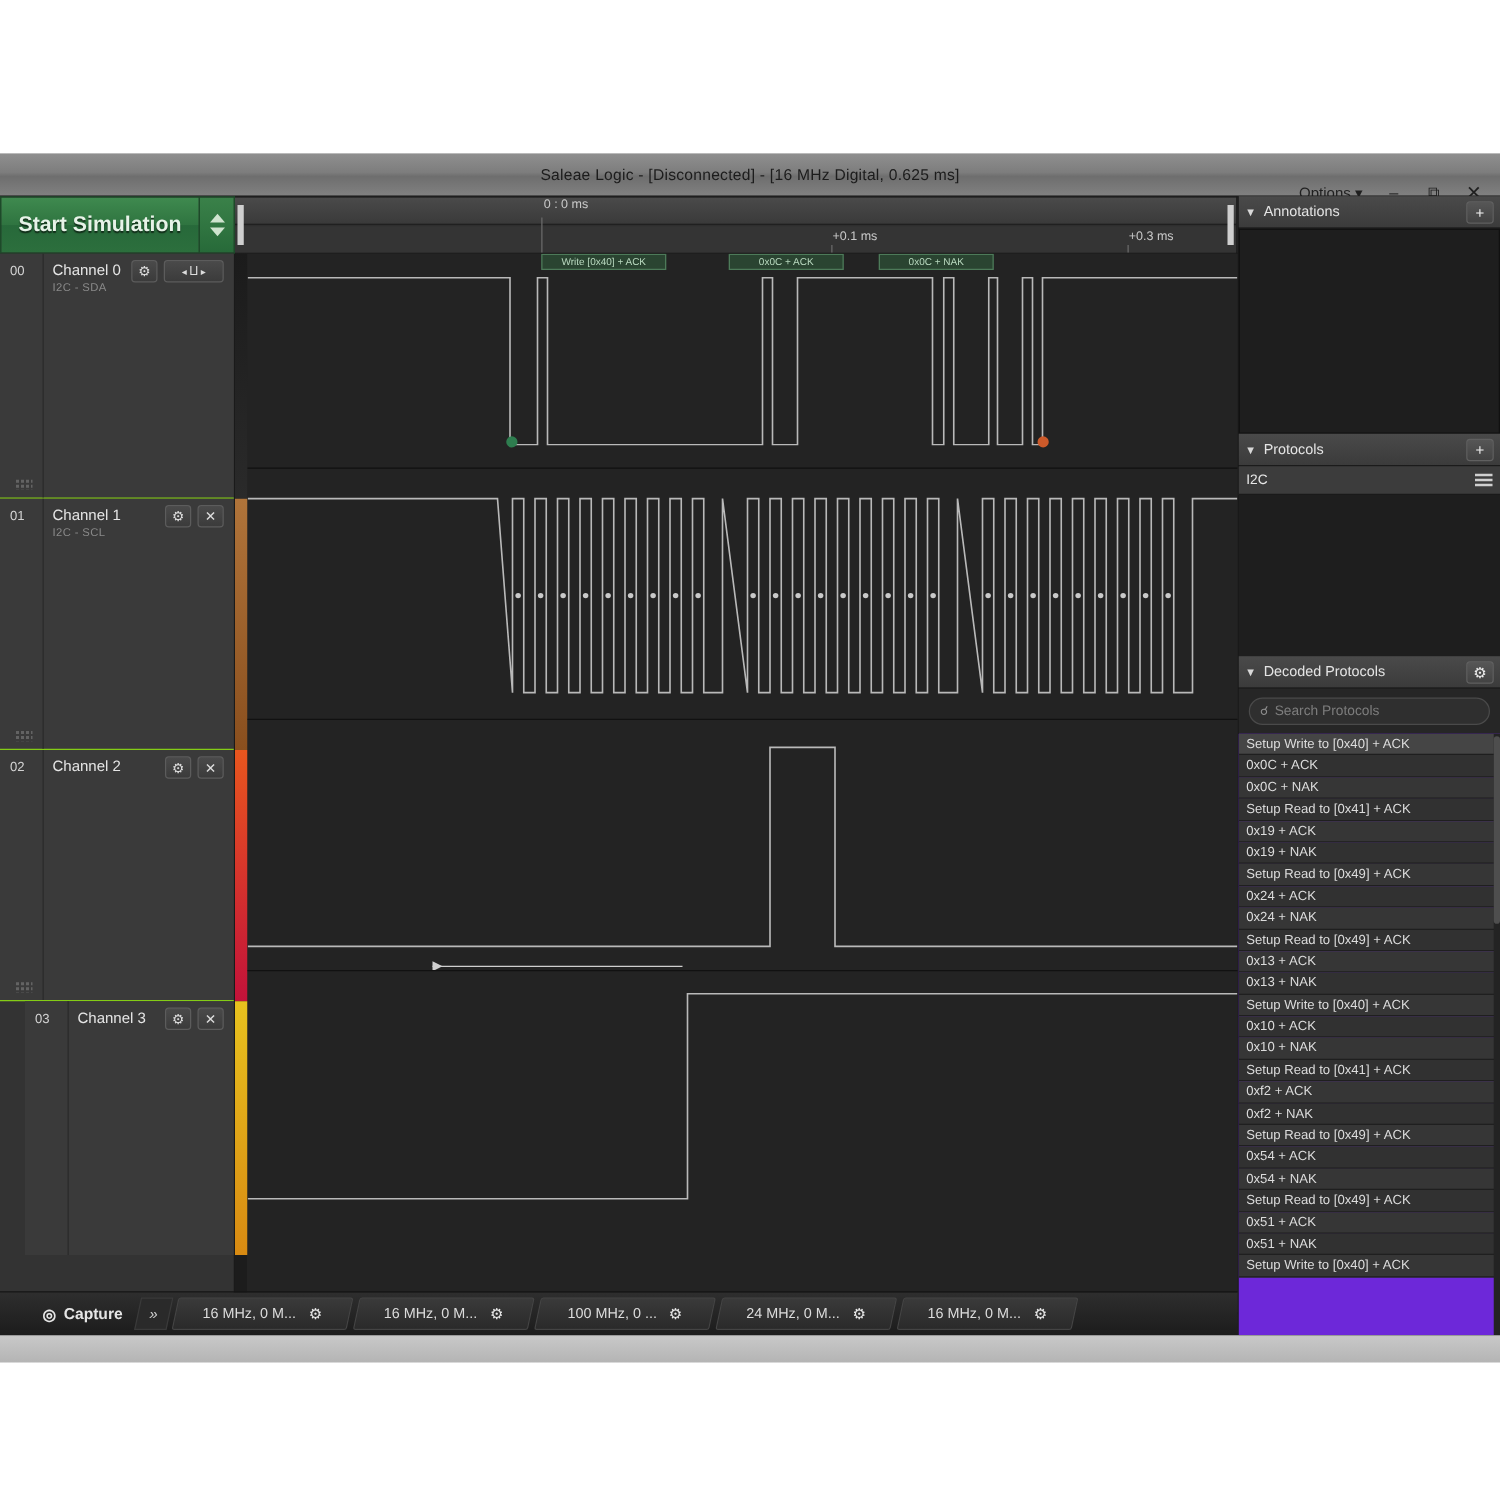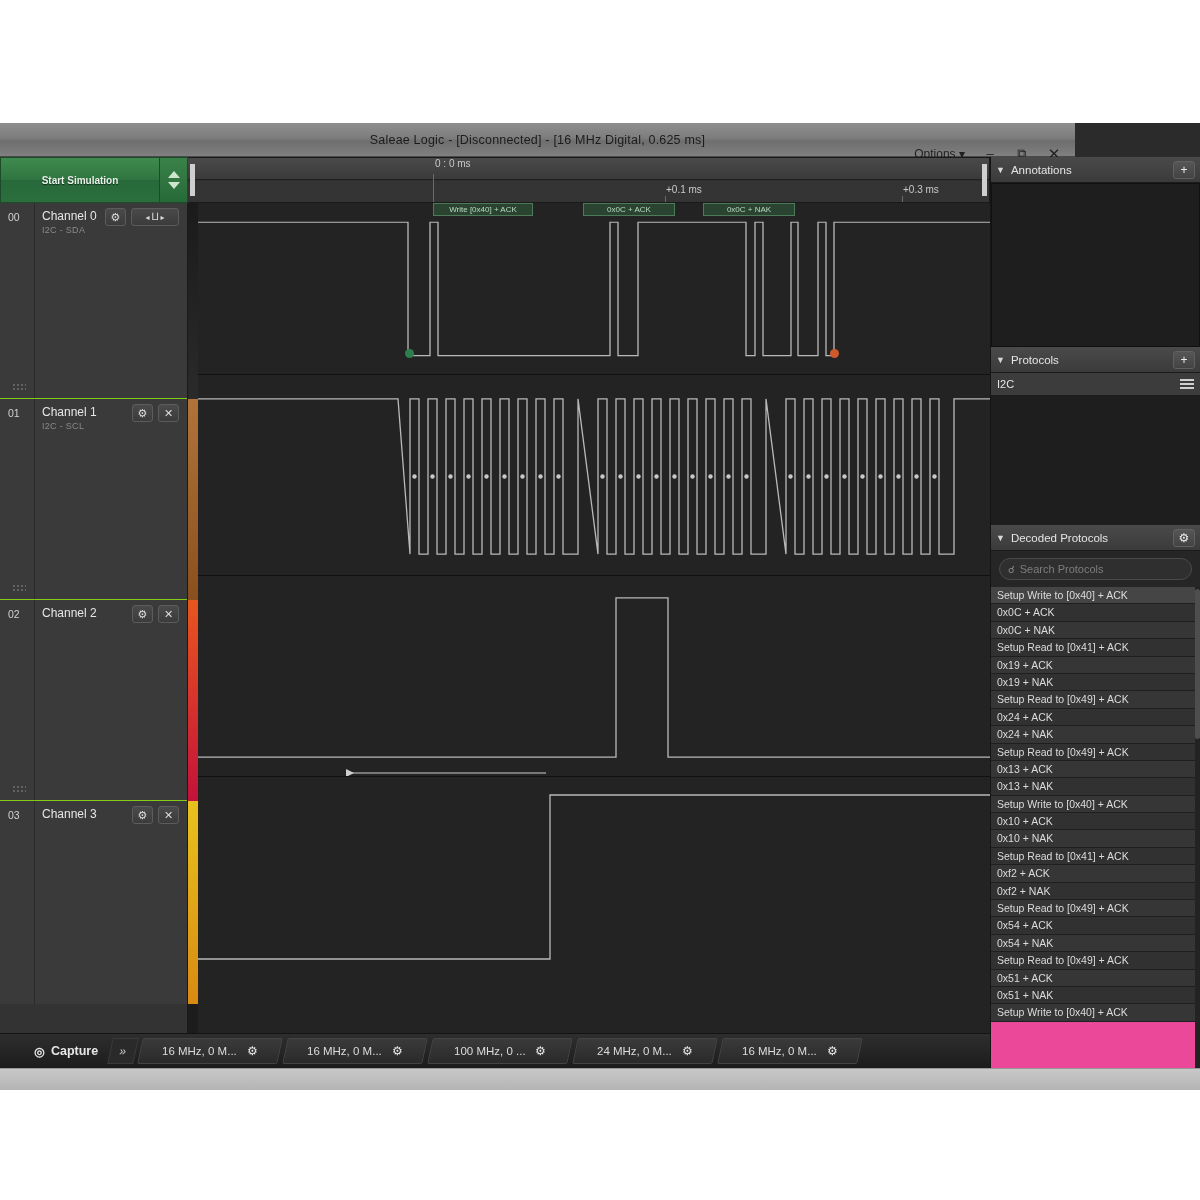--- a/index.html
+++ b/index.html
@@ -8,21 +8,21 @@
     background:#ffffff;
     font-family:"Liberation Sans", sans-serif;
   }
   #app{
     position:absolute; left:0; top:123px; width:1200px; height:945px;
     background:#2b2b2b;
   }
 
   
   .titlebar{
-    position:relative; height:34px; width:1075px;
+    position:relative; height:34px; width:1200px;
     background:linear-gradient(180deg,#8f8f8f 0%, #7d7d7d 45%, #6e6e6e 55%, #808080 100%);
     border-bottom:1px solid #4a4a4a;
     display:flex; align-items:center;
   }
   .title-text{
     position:absolute; left:0; right:0; text-align:center;
     font-size:12.5px; color:#1c1c1c; letter-spacing:.2px;
   }
   .tb-right{ position:absolute; right:6px; display:flex; align-items:center; gap:2px;margin-top:28px; }
   .options-btn{
@@ -43,21 +43,21 @@
   
   .leftwrap{ width:990px; height:911px; position:relative; display:flex; flex-direction:column; }
 
   .toprow{ display:flex; height:46px; }
 
   .sim-btn{
     width:160px; height:46px;
     background:linear-gradient(180deg,#3f8a4f 0%, #2f7440 50%, #27693a 51%, #2c6f3d 100%);
     border:1px solid #1d4a29;
     display:flex; align-items:center; justify-content:center;
-    color:#e7f3e8; font-size:10px; font-weight:bold;
+    color:#e7f3e8; font-size:17px; font-weight:bold;
     text-shadow:0 1px 1px rgba(0,0,0,.6);
   }
   .sim-spin{
     width:28px; height:46px;
     background:linear-gradient(180deg,#3a8149 0%, #276a39 100%);
     border:1px solid #1d4a29; border-left:none;
     display:flex; flex-direction:column; align-items:center; justify-content:center; gap:4px;
   }
   .sim-spin i{ display:block; width:0; height:0; border-left:6px solid transparent; border-right:6px solid transparent; }
   .sim-spin i.up{ border-bottom:7px solid #cfe4cf; }
@@ -168,21 +168,21 @@
     height:22px; border:1px solid #4a4a4a; border-radius:11px; background:#2f2f2f;
     display:flex; align-items:center; padding:0 8px; gap:5px;
   }
   .search .sicon{ color:#8e8e8e; font-size:10px; }
   .search input{
     flex:1; background:transparent; border:none; outline:none;
     color:#cfcfcf; font-size:11px; font-family:"Liberation Sans", sans-serif;
   }
   .search input::placeholder{ color:#7d7d7d; }
 
-  .plist{ flex:1; overflow:hidden; background:#ec4899; position:relative; }
+  .plist{ flex:1; overflow:hidden; background:#6d28d9; position:relative; }
   .pitem{
     height:17.4px; line-height:17.4px; padding-left:6px;
     font-size:10.5px; color:#dcdcdc;
     border-bottom:1px solid #1f1f1f; background:#363636;
     white-space:nowrap; overflow:hidden;
   }
   .pitem.alt{ background:#313131; }
   .pitem.first{ background:#454545; }
   .pscroll{ position:absolute; right:0; top:0; width:5px; height:100%; background:#232323;}
   .pscroll i{ position:absolute; top:2px; left:0; width:5px; height:150px; background:#4e4e4e; border-radius:3px;}
@@ -298,21 +298,21 @@
             <div class="idx">02</div>
             <div class="sep"></div>
             <div class="nm">Channel 2</div>
             <div class="btns">
               <div class="cbtn">⚙</div>
               <div class="cbtn">✕</div>
             </div>
             <div class="grip"></div>
           </div>
 
-          <div class="chan" style="height:203px; border-bottom:none;">
+          <div class="chan" style="height:203px; border-bottom:none;margin-left:20px;">
             <div class="idx">03</div>
             <div class="sep"></div>
             <div class="nm">Channel 3</div>
             <div class="btns">
               <div class="cbtn">⚙</div>
               <div class="cbtn">✕</div>
             </div>
           </div>
         </div>
 

